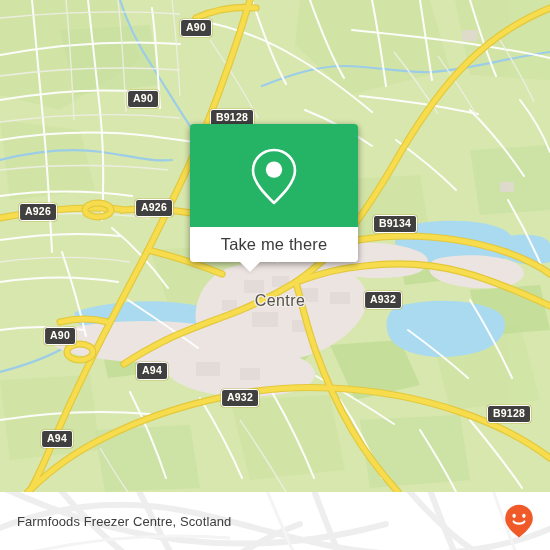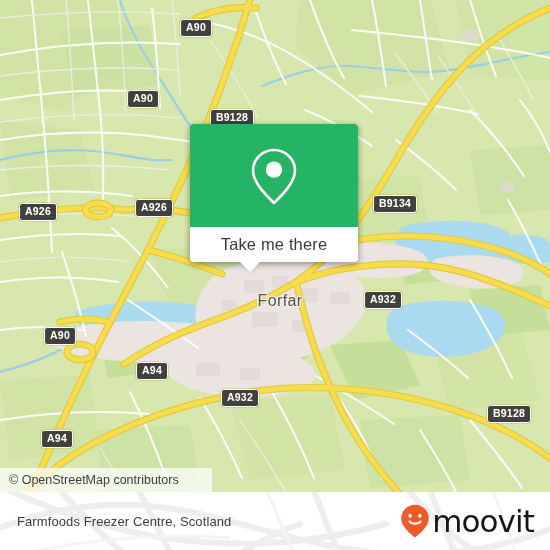--- a/index.html
+++ b/index.html
@@ -302,51 +302,48 @@
         </g>
       </g>
     </svg>
 
     <div id="shield-layer">
         <div class="shield" style="left: 196px; top: 28px;">A90</div>
         <div class="shield" style="left: 143px; top: 99px;">A90</div>
         <div class="shield" style="left: 232px; top: 118px;">B9128</div>
         <div class="shield" style="left: 38px; top: 212px;">A926</div>
         <div class="shield" style="left: 154px; top: 208px;">A926</div>
-        <div class="shield" style="left: 395px; top: 204px;">B9134</div>
+        <div class="shield" style="left: 395px; top: 224px;">B9134</div>
         <div class="shield" style="left: 383px; top: 300px;">A932</div>
         <div class="shield" style="left: 60px; top: 336px;">A90</div>
         <div class="shield" style="left: 152px; top: 371px;">A94</div>
         <div class="shield" style="left: 240px; top: 398px;">A932</div>
         <div class="shield" style="left: 509px; top: 414px;">B9128</div>
         <div class="shield" style="left: 57px; top: 439px;">A94</div>
       </div>
 
     <div id="place-layer">
-        <div class="place-label" style="left: 280px; top: 301px;">Forfar</div>
+        <div class="place-label" style="left: 280px; top: 301px;">Centre</div>
       </div>
 
     <div class="callout">
       <div class="callout-top">
         <span class="pin-wrap">
           <svg viewBox="0 0 56 60" width="56" height="60" xmlns="http://www.w3.org/2000/svg">
             <path d="M28 4 C16.4 4 7 13.2 7 24.6 C7 36.4 19.6 48.8 28 57 C36.4 48.8 49 36.4 49 24.6 C49 13.2 39.6 4 28 4 Z" fill="none" stroke="#ffffff" stroke-width="2.6" stroke-linejoin="round"></path>
             <circle cx="28" cy="23.6" r="8.2" fill="#ffffff"></circle>
           </svg>
         </span>
       </div>
       <div class="callout-bottom">
         <span class="callout-label">Take me there</span>
         <span class="callout-tail"></span>
       </div>
     </div>
 
-    <div class="attrib">
-      <span>© OpenStreetMap contributors</span>
-    </div>
   </div>
 
   <div class="footer">
     <svg class="footer-watermark" viewBox="0 0 550 120" xmlns="http://www.w3.org/2000/svg">
       <g fill="none" stroke="#eeeeee" stroke-width="6" stroke-linecap="round">
         <path d="M-10,70 C60,40 130,36 200,52 C270,68 330,90 400,92 C460,94 520,82 560,62"></path>
         <path d="M30,-10 C60,30 92,66 130,96 C160,118 190,130 220,136"></path>
         <path d="M120,-10 C140,30 156,66 176,100"></path>
         <path d="M300,-10 C316,34 330,74 348,112"></path>
         <path d="M420,0 C434,40 448,78 466,116"></path>
@@ -363,16 +360,15 @@
     <span class="footer-title">Farmfoods Freezer Centre, Scotland</span>
     <span class="brand">
       <span>
         <svg class="brand-mark" viewBox="0 0 30 34" xmlns="http://www.w3.org/2000/svg">
           <path d="M15 0.8 C7.3 0.8 1.2 6.9 1.2 14.5 C1.2 22.4 9.6 29.2 15 33.4 C20.4 29.2 28.8 22.4 28.8 14.5 C28.8 6.9 22.7 0.8 15 0.8 Z" fill="#ef5a28"></path>
           <ellipse cx="10.1" cy="11.8" rx="1.7" ry="2.1" fill="#ffffff"></ellipse>
           <ellipse cx="19.9" cy="11.8" rx="1.7" ry="2.1" fill="#ffffff"></ellipse>
           <path d="M9.6 17.4 C11.3 20.4 18.7 20.4 20.4 17.4" fill="none" stroke="#ffffff" stroke-width="2.1" stroke-linecap="round"></path>
         </svg>
       </span>
-      <span class="brand-word">moovit</span>
     </span>
   </div>
 </div>
 
 </body></html>

